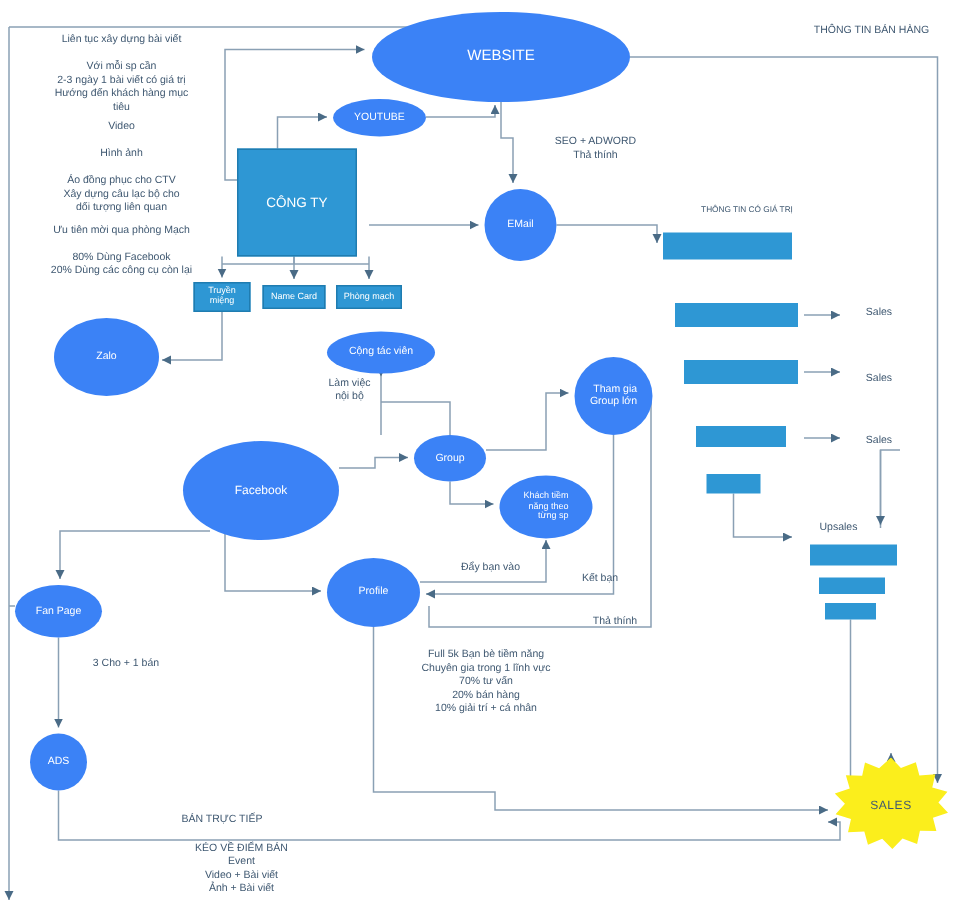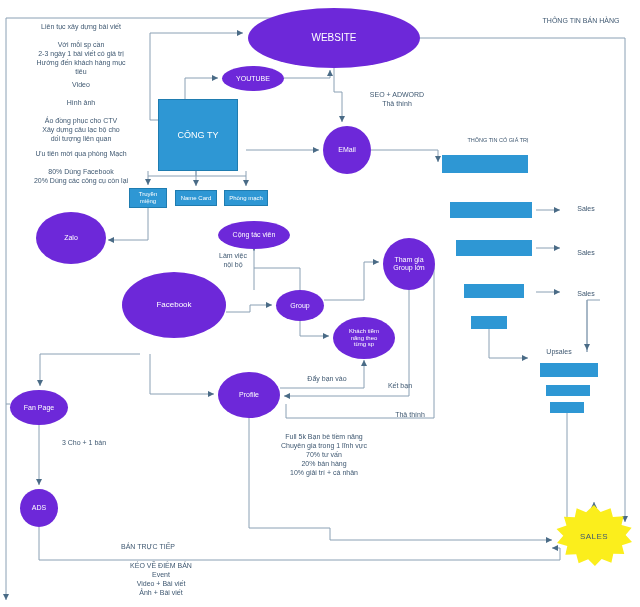--- a/index.html
+++ b/index.html
@@ -2,21 +2,21 @@
 <html><head>
 <meta charset="utf-8">
 <style>
   html,body{margin:0;padding:0;background:#ffffff;}
   body{width:640px;height:607px;font-family:"Liberation Sans","DejaVu Sans",sans-serif;}
   #stage{position:relative;width:640px;height:607px;overflow:hidden;background:#fff;}
   svg#wires{position:absolute;left:0;top:0;width:640px;height:607px;}
 
   .node{position:absolute;display:flex;align-items:center;justify-content:center;
         text-align:center;color:#ffffff;box-sizing:border-box;line-height:1.12;}
-  .ellipse{background:#6d28d9;border-radius:50%;}
+  .ellipse{background:#3b82f6;border-radius:50%;text-align:right;}
   .rect{background:#2e97d4;border:1px solid #1f7cb0;}
   .bar{position:absolute;background:#2e97d4;}
 
   .label{position:absolute;color:#3f5871;text-align:center;line-height:1.3;white-space:pre;}
 
   .star{position:absolute;background:#fbee1c;
         clip-path:polygon(50% 0%,58.7% 11.4%,71.8% 5.1%,74.9% 19.3%,88.9% 18%,86.2% 32.2%,99.5% 36.8%,91.6% 48.4%,
                           100% 59.5%,86.8% 64.8%,89.8% 79%,75.4% 78.7%,72.9% 93%,60.1% 87.1%,51.2% 98.5%,
                           42.3% 87.4%,29.8% 93.9%,26.6% 79.6%,12.3% 80.4%,14.9% 66.1%,1.4% 61.1%,9.6% 49.7%,
                           0.7% 38.8%,13.8% 33.2%,10.4% 19.1%,24.7% 19.6%,27.2% 5.4%,39.6% 11.6%);
@@ -105,21 +105,21 @@
       <div class="node ellipse" style="left: 248px; top: 8px; width: 172px; height: 60px; font-size: 10px; white-space: pre;">WEBSITE</div>
       <div class="node ellipse" style="left: 222px; top: 66px; width: 62px; height: 25px; font-size: 7px; white-space: pre;">YOUTUBE</div>
       <div class="node rect" style="left: 158px; top: 99px; width: 80px; height: 72px; font-size: 9px; white-space: pre;">CÔNG TY</div>
       <div class="node ellipse" style="left: 323px; top: 126px; width: 48px; height: 48px; font-size: 7px; white-space: pre;">EMail</div>
       <div class="node rect" style="left: 129px; top: 188px; width: 38px; height: 20px; font-size: 6px; white-space: pre;">Truyền
 miệng</div>
       <div class="node rect" style="left: 175px; top: 190px; width: 42px; height: 16px; font-size: 6px; white-space: pre;">Name Card</div>
       <div class="node rect" style="left: 224px; top: 190px; width: 44px; height: 16px; font-size: 6px; white-space: pre;">Phòng mạch</div>
       <div class="node ellipse" style="left: 36px; top: 212px; width: 70px; height: 52px; font-size: 7px; white-space: pre;">Zalo</div>
       <div class="node ellipse" style="left: 218px; top: 221px; width: 72px; height: 28px; font-size: 7px; white-space: pre;">Cộng tác viên</div>
-      <div class="node ellipse" style="left: 122px; top: 272px; width: 104px; height: 66px; font-size: 8px; white-space: pre;">Facebook</div>
+      <div class="node ellipse" style="left: 122px; top: 294px; width: 104px; height: 66px; font-size: 8px; white-space: pre;">Facebook</div>
       <div class="node ellipse" style="left: 276px; top: 290px; width: 48px; height: 31px; font-size: 7px; white-space: pre;">Group</div>
       <div class="node ellipse" style="left: 383px; top: 238px; width: 52px; height: 52px; font-size: 7px; white-space: pre;">Tham gia
 Group lớn</div>
       <div class="node ellipse" style="left: 333px; top: 317px; width: 62px; height: 42px; font-size: 6px; white-space: pre;">Khách tiềm
 năng theo
 từng sp</div>
       <div class="node ellipse" style="left: 218px; top: 372px; width: 62px; height: 46px; font-size: 7px; white-space: pre;">Profile</div>
       <div class="node ellipse" style="left: 10px; top: 390px; width: 58px; height: 35px; font-size: 7px; white-space: pre;">Fan Page</div>
       <div class="node ellipse" style="left: 20px; top: 489px; width: 38px; height: 38px; font-size: 7px; white-space: pre;">ADS</div>
     </div>

